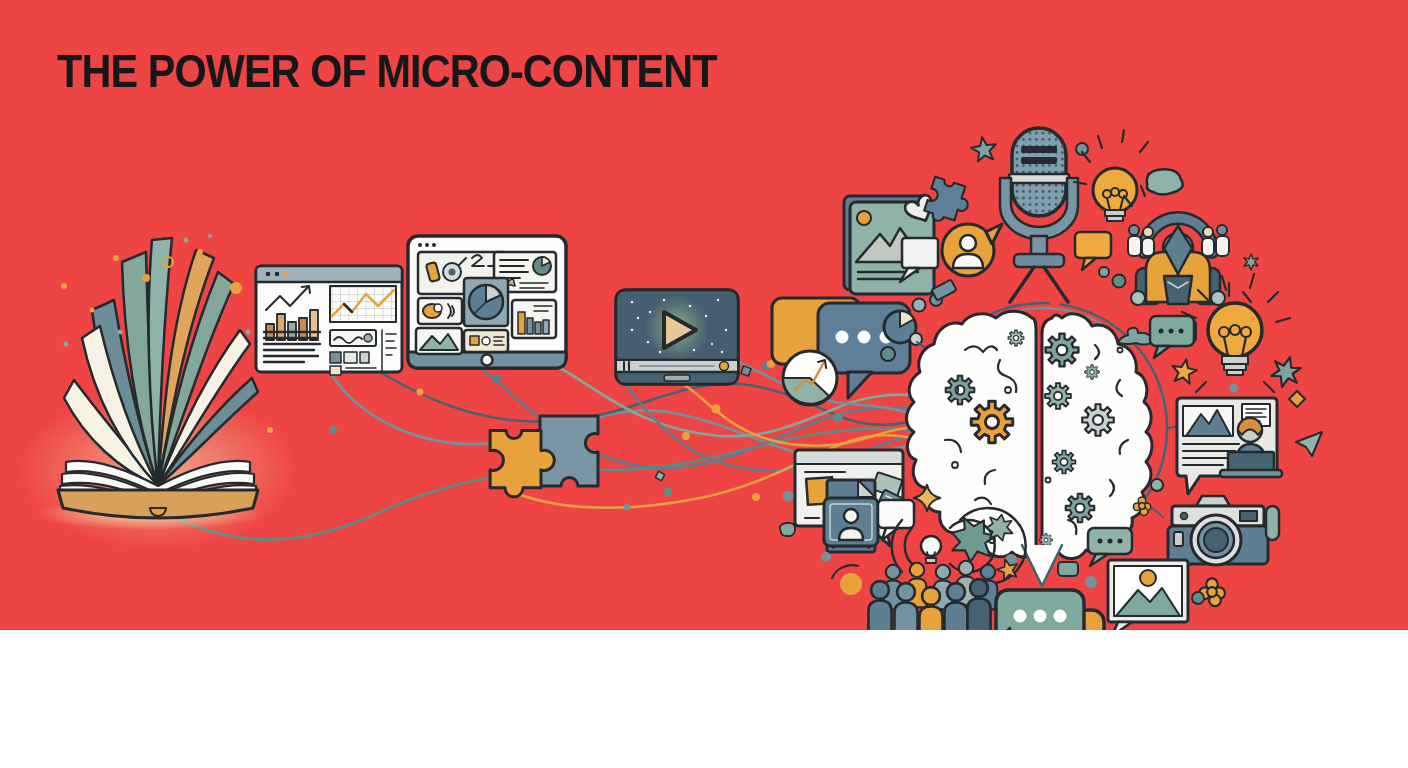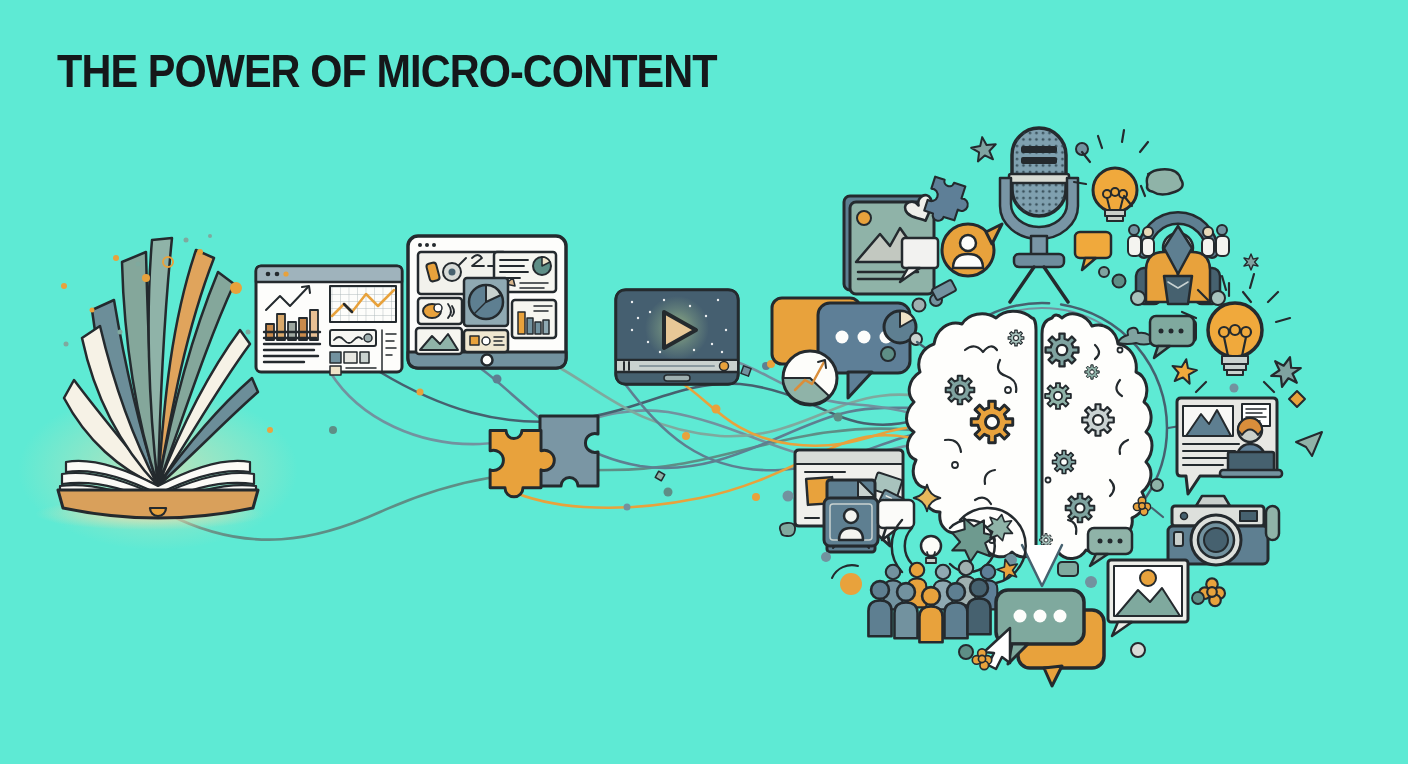--- a/index.html
+++ b/index.html
@@ -1,16 +1,16 @@
 <!DOCTYPE html>
 <html><head>
 <meta charset="utf-8">
 <style>
   html,body{margin:0;padding:0;background:#ffffff;}
-  .canvas{position:relative;width:1408px;height:764px;background:#5eead4;overflow:hidden;
+  .canvas{position:relative;width:1408px;height:630px;background:#ef4444;overflow:hidden;
           font-family:"Liberation Sans",sans-serif;}
   .page-title{position:absolute;left:57px;top:44px;margin:0;font-size:46px;font-weight:800;
               color:#15181a;letter-spacing:-1px;transform:scaleX(.9);transform-origin:left top;
               white-space:nowrap;}
   svg.illu{position:absolute;left:0;top:0;}
 </style>
 </head>
 <body>
 
 <div class="canvas">

